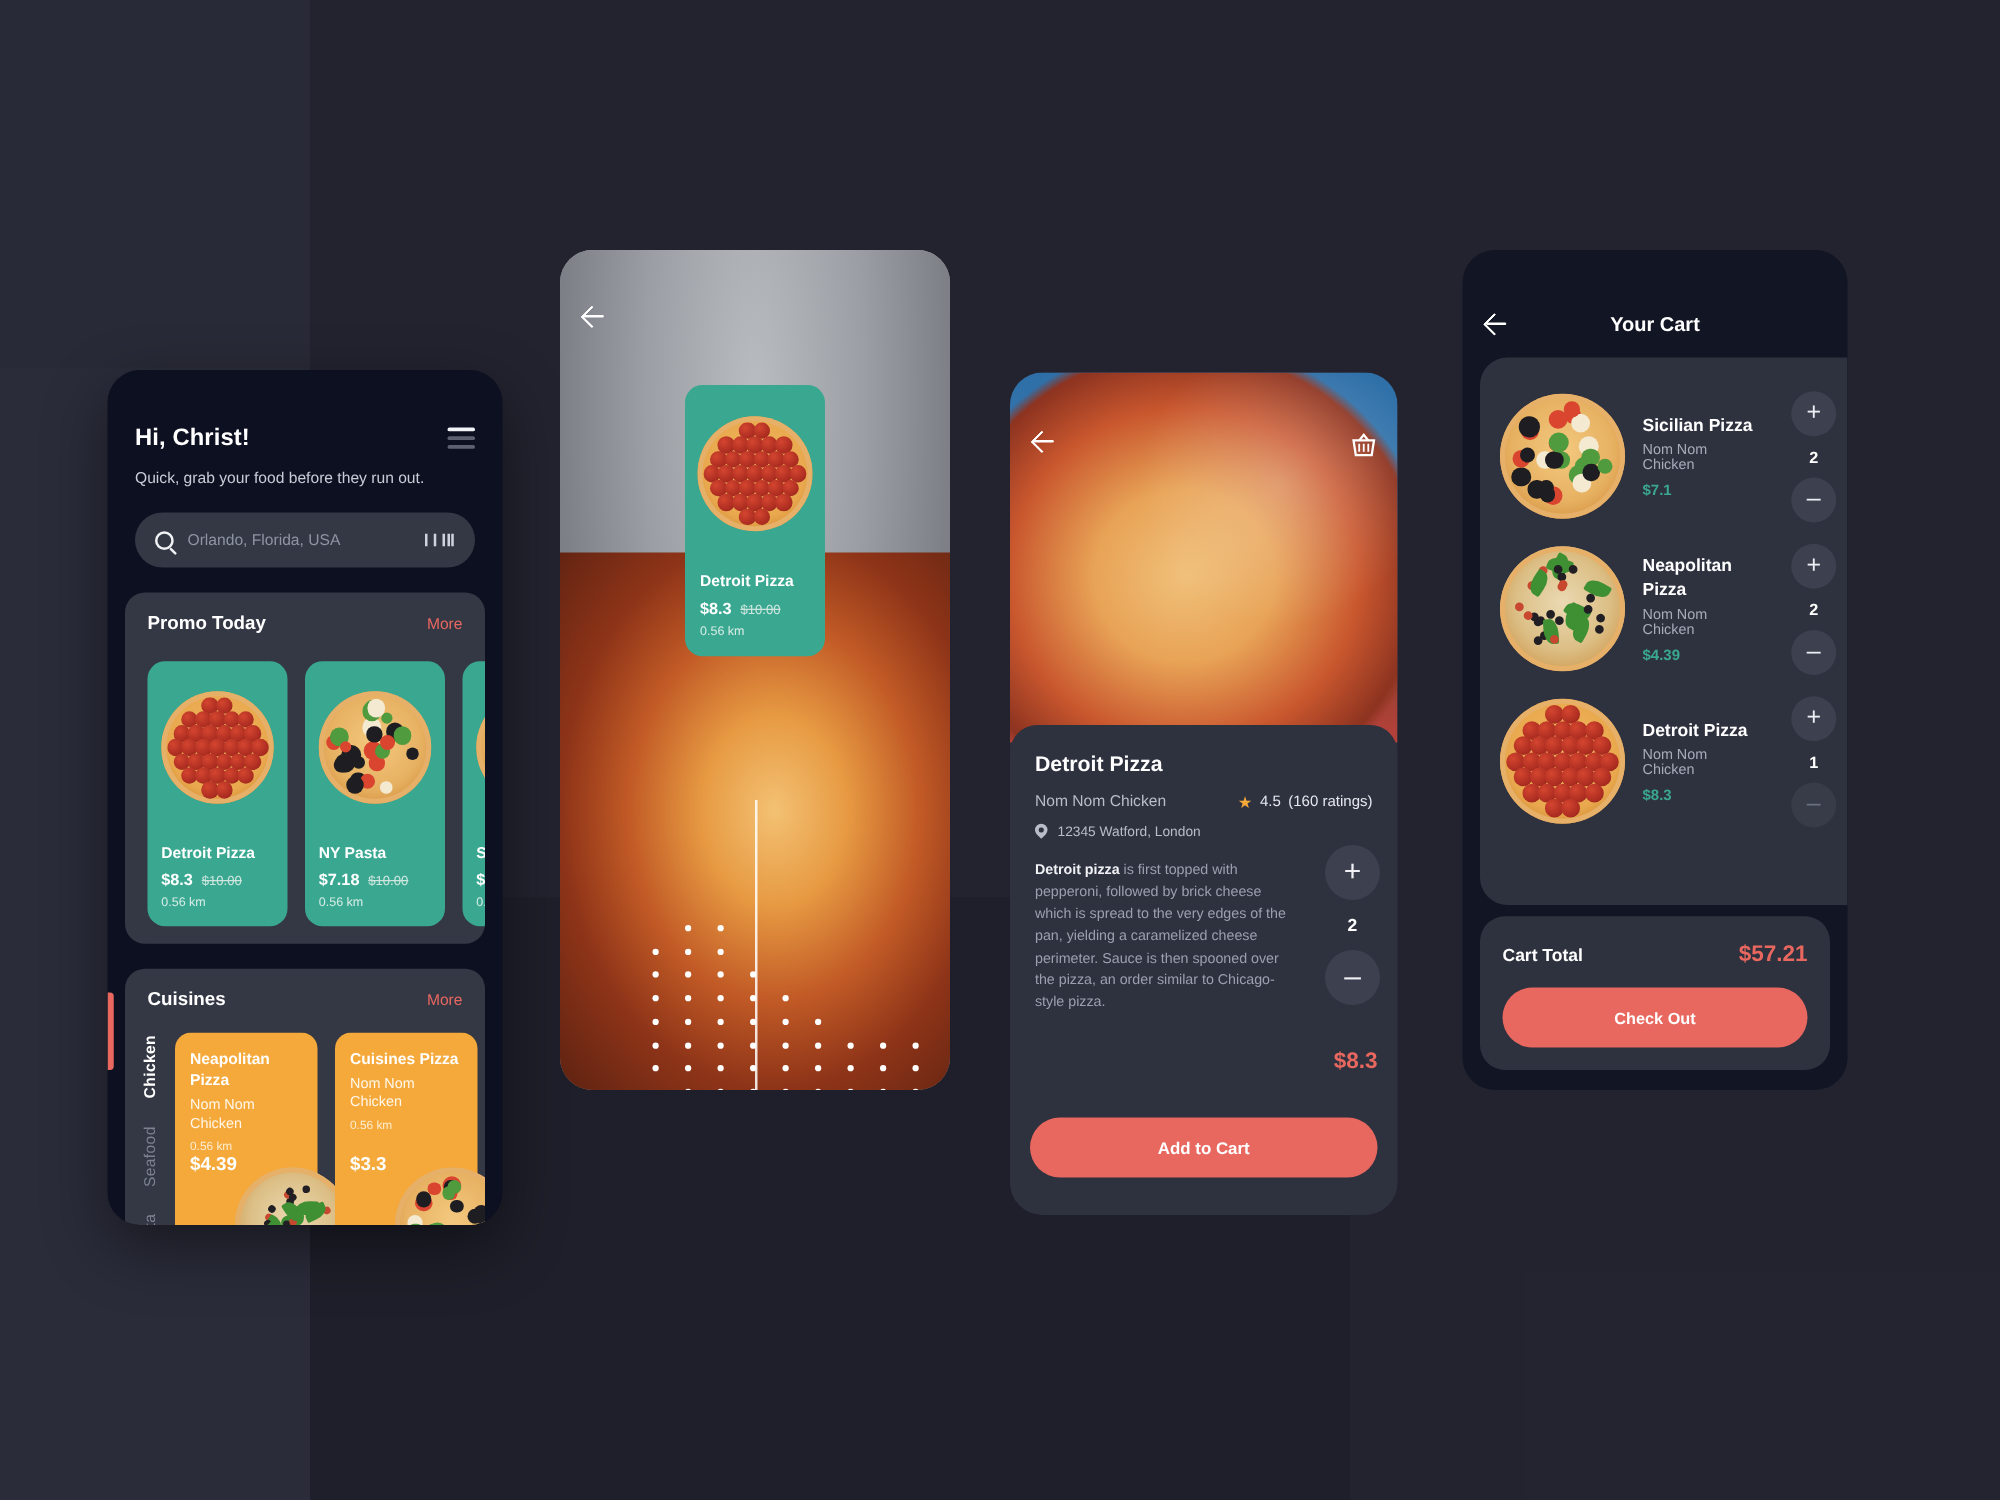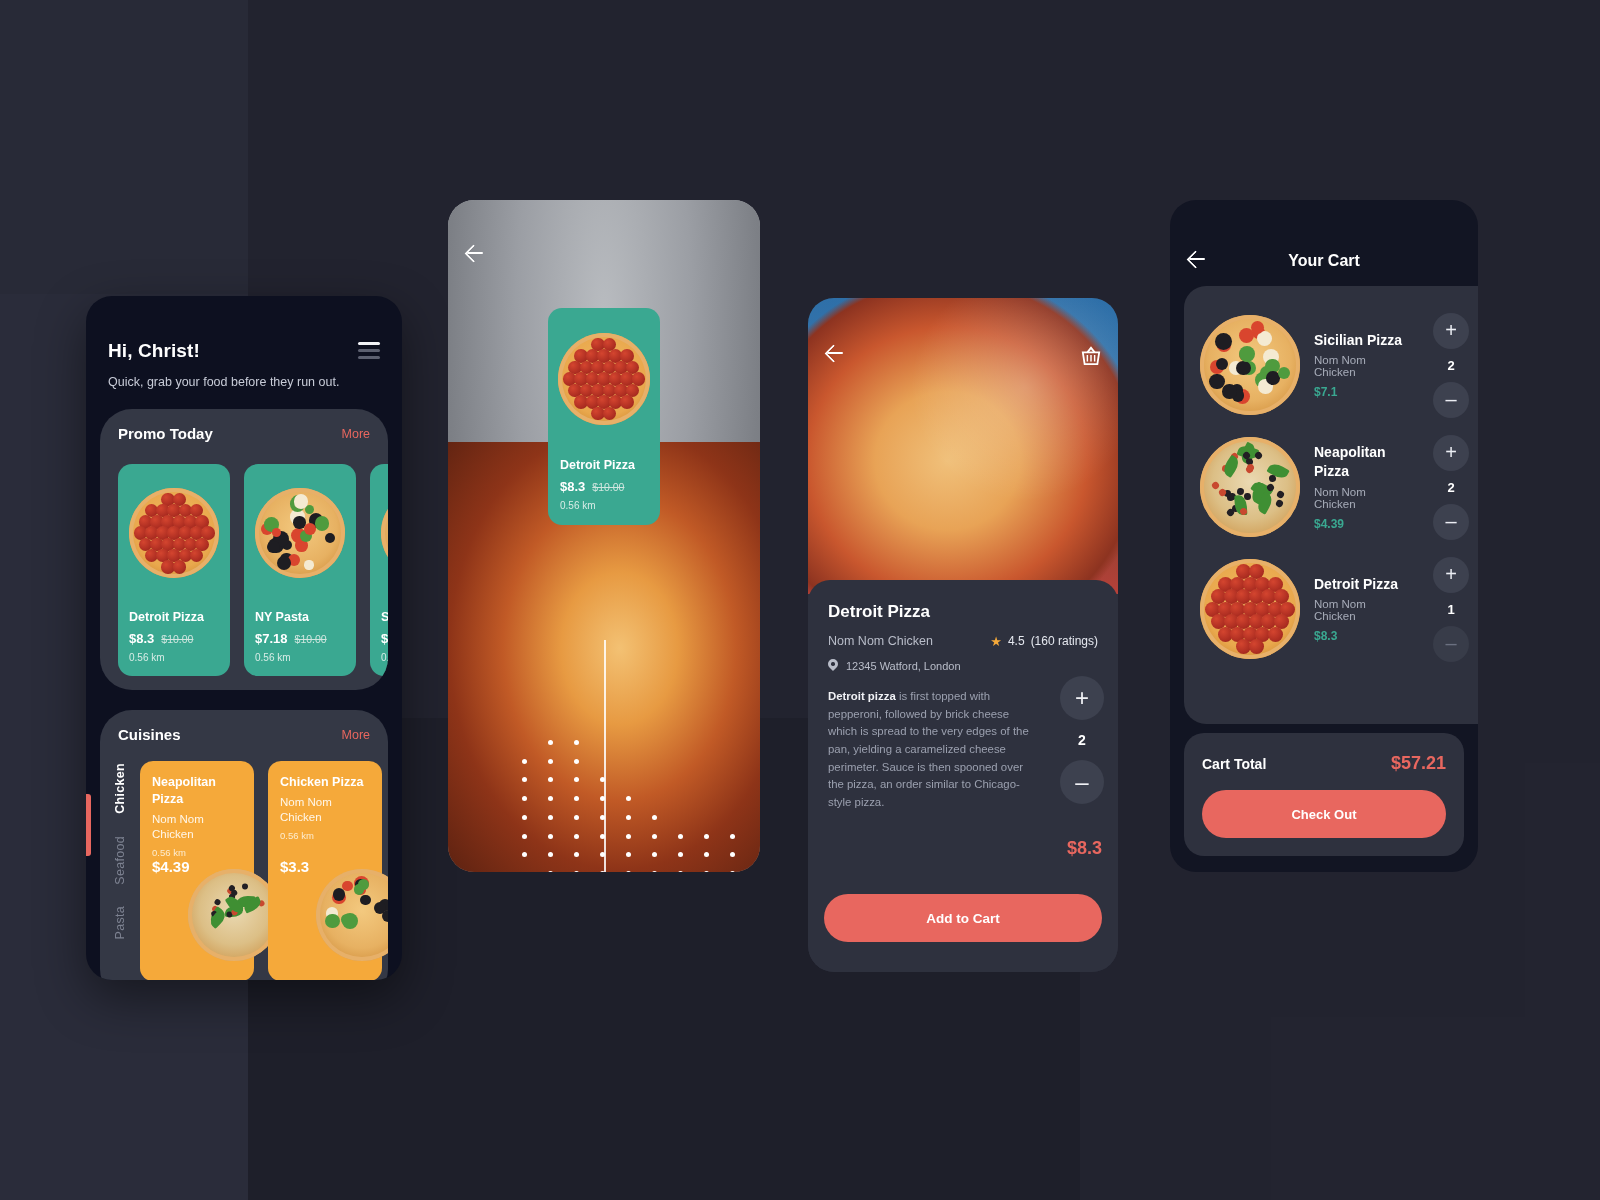--- a/index.html
+++ b/index.html
@@ -43,21 +43,21 @@
   }
   .search-ico { width:15px; height:15px; border:2px solid #f0f1f5; border-radius:50%; position:relative; flex:0 0 auto;}
   .search-ico:after{ content:""; position:absolute; right:-5px; bottom:-4px; width:7px; height:2px;
     background:#f0f1f5; transform:rotate(45deg); border-radius:2px;}
   .search-val { color:#8f94a3; font-size:12.5px; flex:1; }
   .scan-ico { display:grid; grid-template-columns:repeat(7,2px); gap:1.5px; width:26px;}
   .scan-ico b{ display:block; width:2px; height:5px; background:#cfd3dd; }
   .scan-rule{ height:2px; background:#cfd3dd; width:26px; margin:2px 0;}
 
   .card-sec {
-    margin: 20px 14px 0 14px; background:#343845; border-radius:32px;
+    margin: 20px 14px 0 14px; background:#343845; border-radius:16px;
     padding:16px 0 0 0; position:relative; overflow:hidden;
   }
   .sec-head{ display:flex; justify-content:space-between; align-items:center; padding:0 18px 0 18px;}
   .sec-title{ color:#fff; font-size:15px; font-weight:700;}
   .sec-more{ color:#e8675f; font-size:12.5px;}
 
   .promo-row{ display:flex; gap:14px; padding:22px 0 14px 18px; }
   .promo-card{
     width:112px; flex:0 0 auto; background:#3aa891; border-radius:14px;
     padding:56px 11px 13px 11px; position:relative; min-height:136px;
@@ -222,20 +222,45 @@
 
     <div class="home-head">
       <div class="greet">Hi, Christ!</div>
       <div class="hamburger">
           <i></i>
           <i></i>
           <i></i>
         </div>
       <div class="subgreet">Quick, grab your food before they run out.</div>
 
+      <div class="searchbar">
+        <span class="search-ico"></span>
+        <span class="search-val">Orlando, Florida, USA</span>
+        <span>
+          <span class="scan-ico">
+              <b></b>
+              <b style="background:transparent"></b>
+              <b></b>
+              <b style="background:transparent"></b>
+              <b></b>
+              <b></b>
+              <b></b>
+            </span>
+          <span class="scan-rule"></span>
+          <span class="scan-ico">
+              <b></b>
+              <b style="background:transparent"></b>
+              <b></b>
+              <b style="background:transparent"></b>
+              <b></b>
+              <b></b>
+              <b></b>
+            </span>
+        </span>
+      </div>
     </div>
 
     <div class="card-sec">
       <div class="sec-head">
         <span class="sec-title">Promo Today</span>
         <span class="sec-more">More</span>
       </div>
       <div class="promo-row">
         <div class="promo-card">
           <div class="pz pepperoni promo-pizza">
@@ -359,21 +384,21 @@
                 <i class="tp k" style="background: rgb(34, 31, 36); left: 23.2204px; top: 42.1294px; width: 6.44px; height: 6.44px; position: absolute; border-radius: 50%; transform: rotate(58.6464deg);"></i>
                 <i class="tp r" style="background: rgb(200, 72, 47); left: 42.6815px; top: 40.2094px; width: 6.44px; height: 6.44px; position: absolute; border-radius: 50%; transform: rotate(161.565deg);"></i>
                 <i class="tp k" style="background: rgb(34, 31, 36); left: 41.0904px; top: 15.8392px; width: 6.44px; height: 6.44px; position: absolute; border-radius: 50%; transform: rotate(313.175deg);"></i>
                 <i class="tp b" style="left: 37.0516px; top: 30.4414px; width: 18.4px; height: 11.408px; position: absolute; border-radius: 60% 10%; background: rgb(63, 143, 51); transform: rotate(57.2444deg);"></i>
                 <i class="tp b" style="left: 55.0016px; top: 29.7546px; width: 18.4px; height: 11.408px; position: absolute; border-radius: 60% 10%; background: rgb(63, 143, 51); transform: rotate(154.957deg);"></i>
                 <i class="tp k" style="background: rgb(34, 31, 36); left: 25.9571px; top: 29.875px; width: 6.44px; height: 6.44px; position: absolute; border-radius: 50%; transform: rotate(126.016deg);"></i>
                 <i class="tp b" style="left: 21.2288px; top: 44.6835px; width: 18.4px; height: 11.408px; position: absolute; border-radius: 60% 10%; background: rgb(63, 143, 51); transform: rotate(315.737deg);"></i>
               </div>
           </div>
           <div class="cuisine-card">
-            <div class="cu-name">Chicken Pizza</div>
+            <div class="cu-name">Cuisines Pizza</div>
             <div class="cu-sub">Nom Nom Chicken</div>
             <div class="cu-dist">0.56 km</div>
             <div class="cu-price">$3.3</div>
             <div class="pz veg cu-pizza">
                 <i class="tp r" style="left: 38.2167px; top: 6.97807px; width: 15.1545px; height: 15.1545px;"></i>
                 <i class="tp k" style="left: 63.1329px; top: 30.0778px; width: 12.005px; height: 12.005px;"></i>
                 <i class="tp g" style="left: 24.9822px; top: 44.8145px; width: 11.7268px; height: 11.7268px;"></i>
                 <i class="tp w" style="left: 9.54203px; top: 38.5427px; width: 12.9189px; height: 12.9189px;"></i>
                 <i class="tp k" style="left: 39.0406px; top: 9.96598px; width: 11.602px; height: 11.602px;"></i>
                 <i class="tp r" style="left: 39.341px; top: 16.0943px; width: 10.207px; height: 10.207px;"></i>

